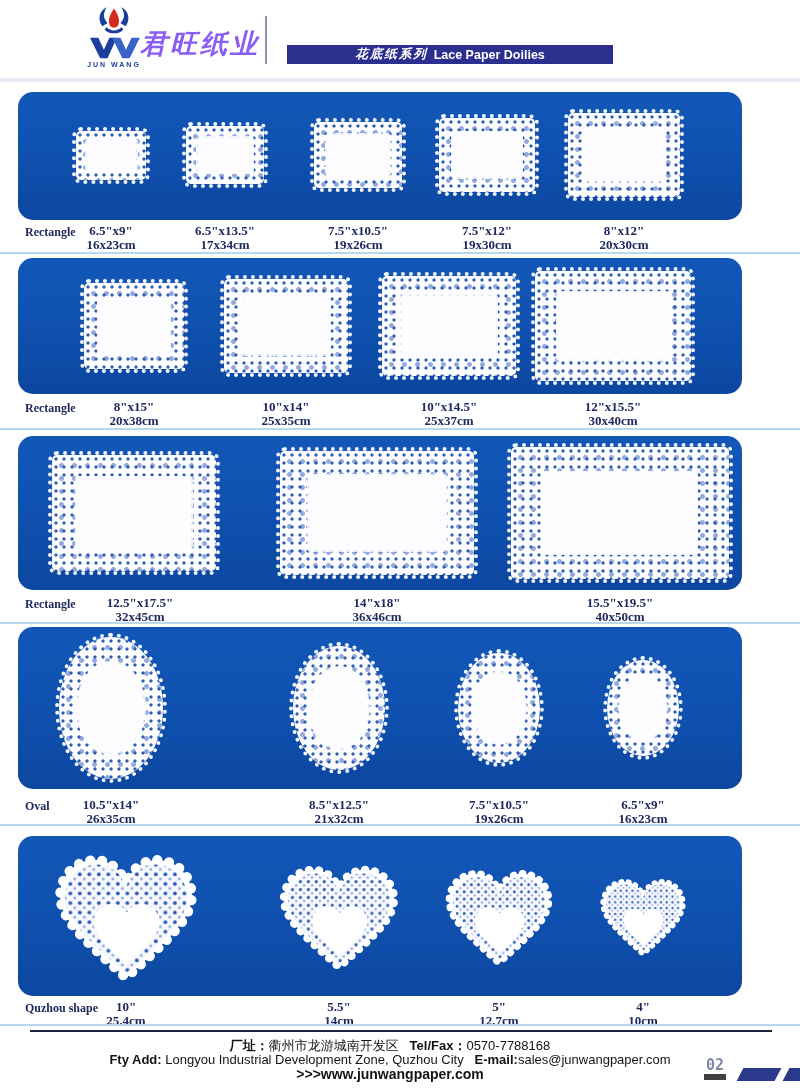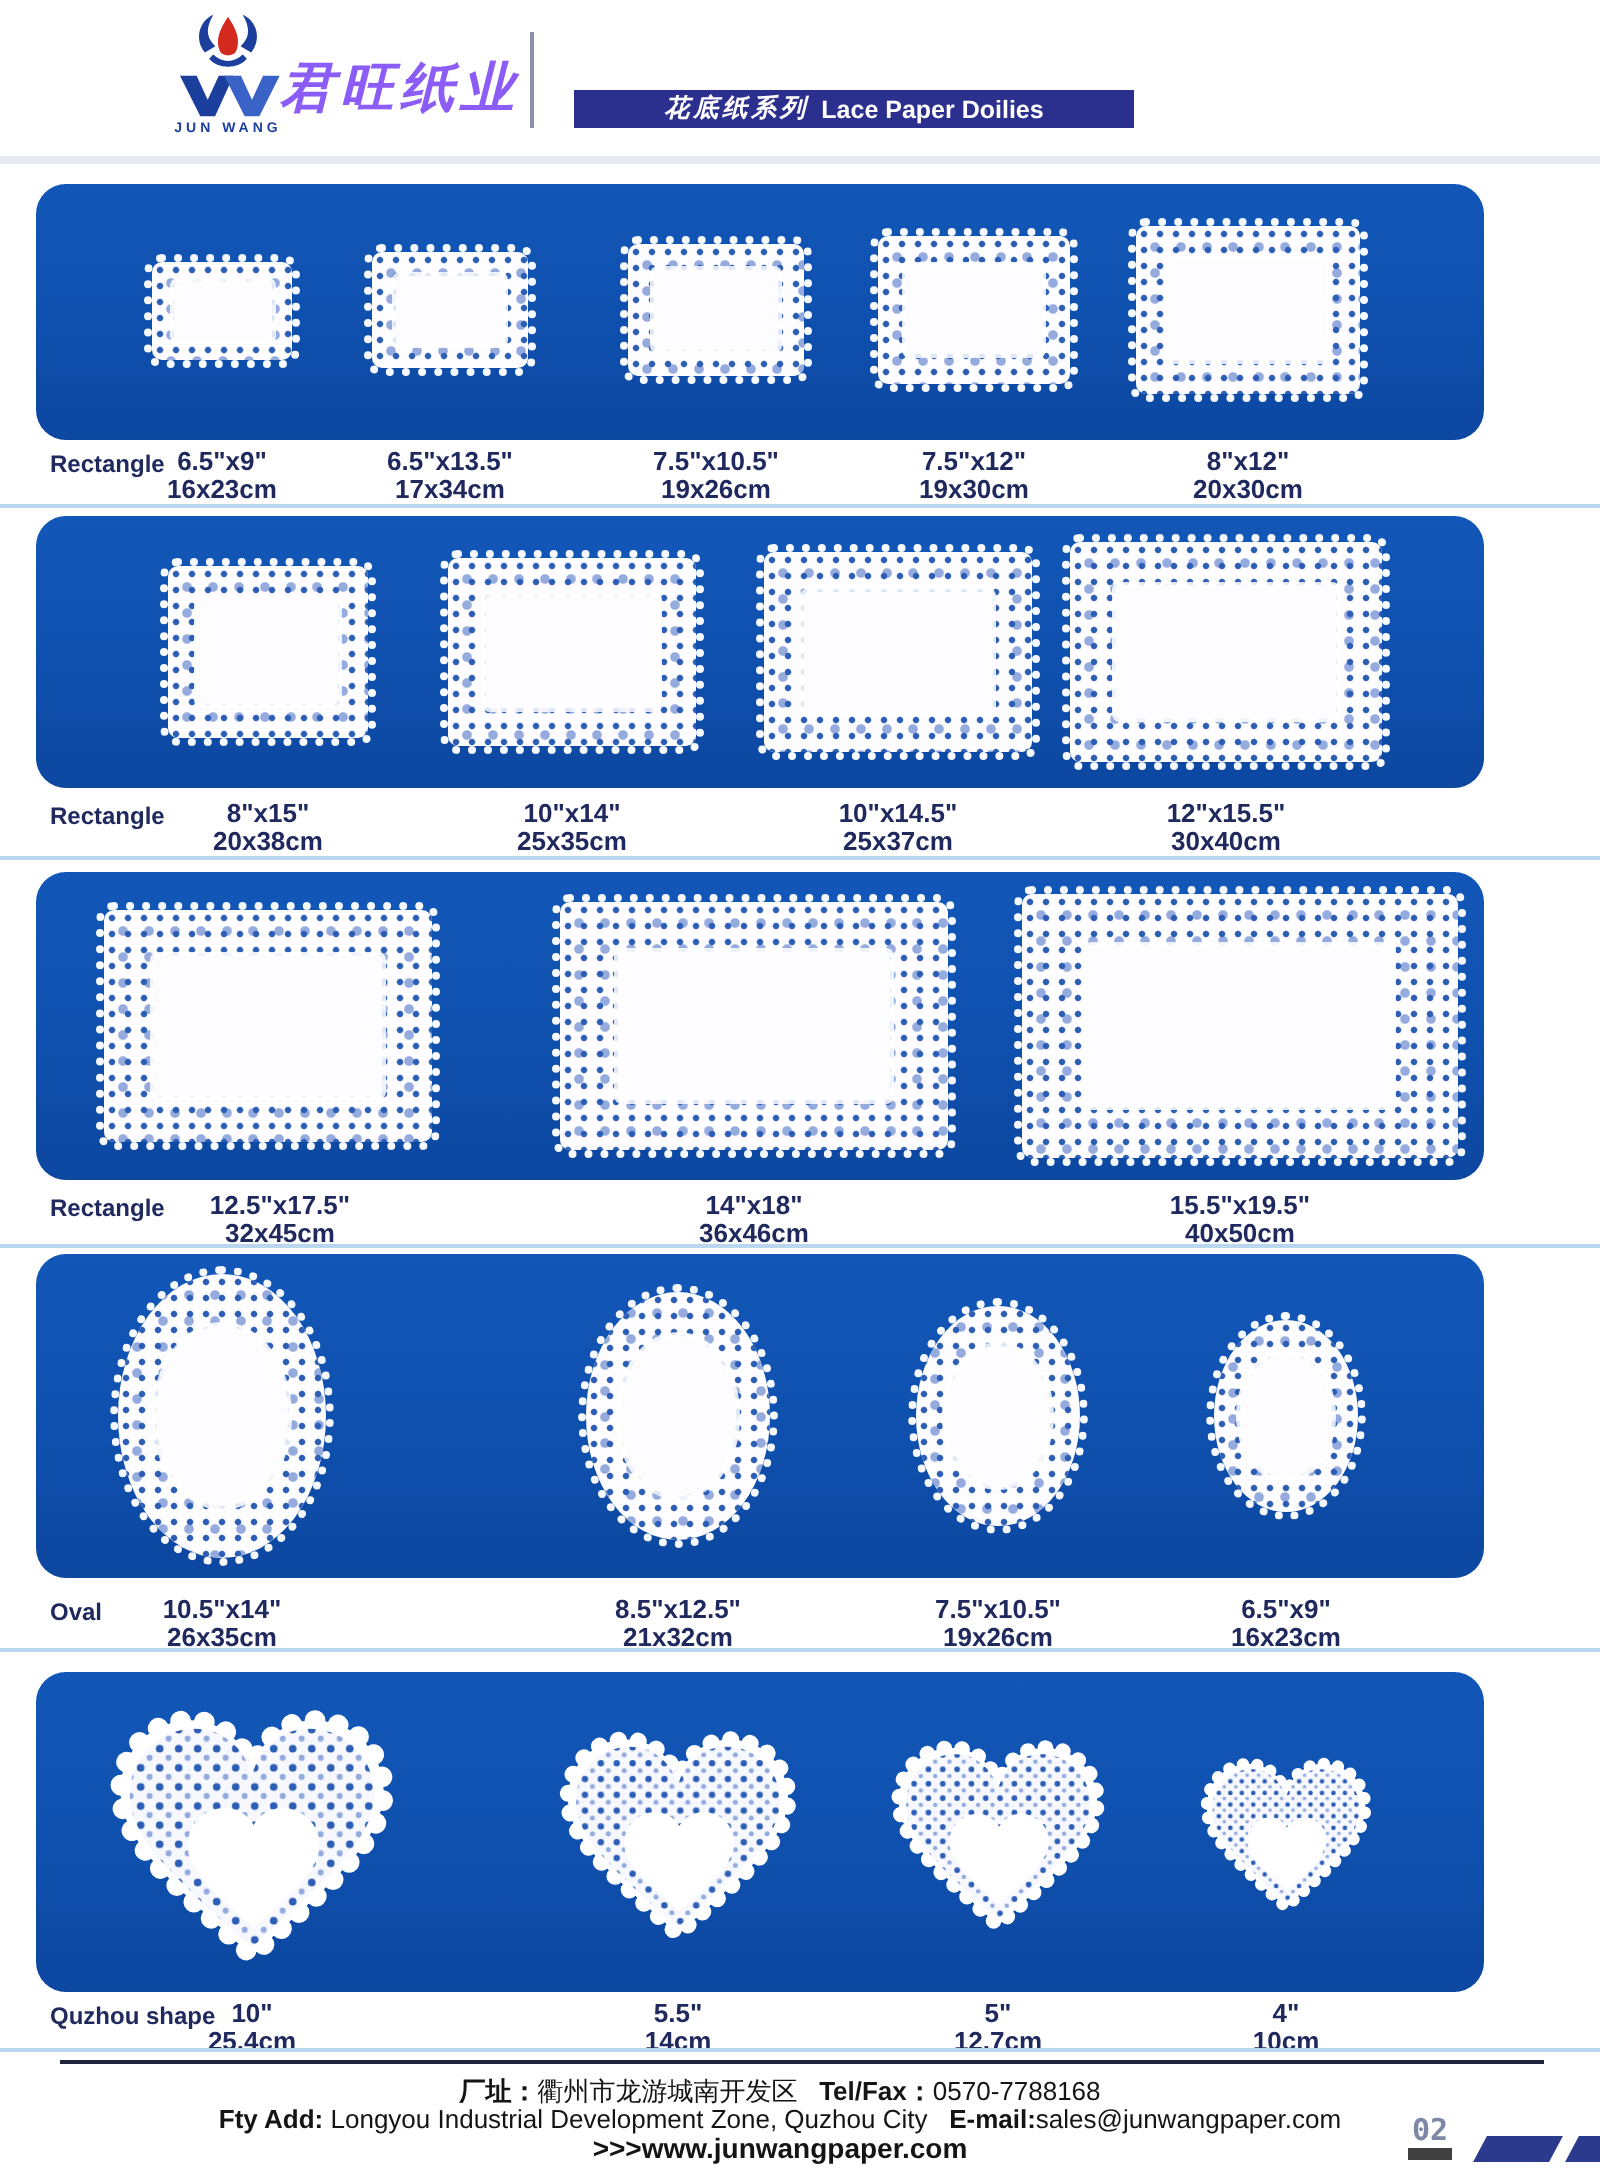--- a/index.html
+++ b/index.html
@@ -7,21 +7,21 @@
         font-family:"Liberation Sans",sans-serif;}
 
   
   .logo{position:absolute;left:58px;top:6px;width:112px;height:68px;display:flex;
         flex-direction:column;align-items:center;justify-content:flex-start;}
   .logo-brand{font-size:7px;font-weight:bold;letter-spacing:2px;color:#1c3f9e;margin-top:1px;}
   .cn-name{position:absolute;left:140px;top:26px;font-size:27px;font-weight:bold;font-style:italic;
            color:#8b5cf6;font-family:"Liberation Serif",serif;letter-spacing:3px;}
   .vrule{position:absolute;left:265px;top:16px;width:2px;height:48px;background:#8a93a8;}
   .title{position:absolute;left:287px;top:20px;font-size:17px;font-weight:bold;color:#2b2f8e;letter-spacing:.4px;}
-  .banner{position:absolute;left:287px;top:45px;width:280px;height:19px;background:#2b2f8e;color:#ffffff;
+  .banner{position:absolute;left:287px;top:45px;width:326px;height:19px;background:#2b2f8e;color:#ffffff;
           display:flex;align-items:center;justify-content:center;gap:6px;font-size:12.5px;font-weight:bold;}
   .banner .cn{font-style:italic;font-family:"Liberation Serif",serif;letter-spacing:2px;}
 
   
   .rule{position:absolute;left:0;width:800px;height:2px;background:#b9d7ee;}
   .rule.top{height:4px;background:#e7e9f2;}
 
   
   .panel{position:absolute;left:18px;width:724px;border-radius:15px;
          background:linear-gradient(180deg,#1257b8 0%,#0f50ae 55%,#0c47a0 100%);}
@@ -40,21 +40,21 @@
   .doily-rect{border-radius:9px;}
   .doily-rect::after{content:"";position:absolute;inset:20% 15%;background:#fdfdff;border-radius:2px;
      box-shadow:0 0 0 2px rgba(255,255,255,.85);}
   .doily-oval{border-radius:50%;}
   .doily-oval::after{content:"";position:absolute;inset:18%;background:#fdfdff;border-radius:50%;
      box-shadow:0 0 0 2px rgba(255,255,255,.85);}
   svg.doily-heart{position:absolute;overflow:visible;}
 
   
   .lblrow{position:absolute;left:0;width:800px;height:30px;color:#20295e;
-          font-family:Liberation Sans, sans-serif;}
+          font-family:Liberation Serif, serif;}
   .shape-lbl{position:absolute;left:25px;top:1px;font-size:12px;font-weight:bold;}
   .size-lbl{position:absolute;top:0;width:130px;margin-left:-65px;text-align:center;
             font-size:13px;font-weight:bold;line-height:14px;}
 
   
   .foot-line{position:absolute;left:30px;top:1030px;width:742px;height:2px;background:#20233c;}
   .foot{position:absolute;left:0;width:780px;text-align:center;color:#141414;font-size:13px;}
   .foot b{font-weight:bold;}
   .foot.cnline{top:1037px;font-size:13px;}
   .foot.site{top:1066px;font-weight:bold;font-size:14px;text-align:center;}

